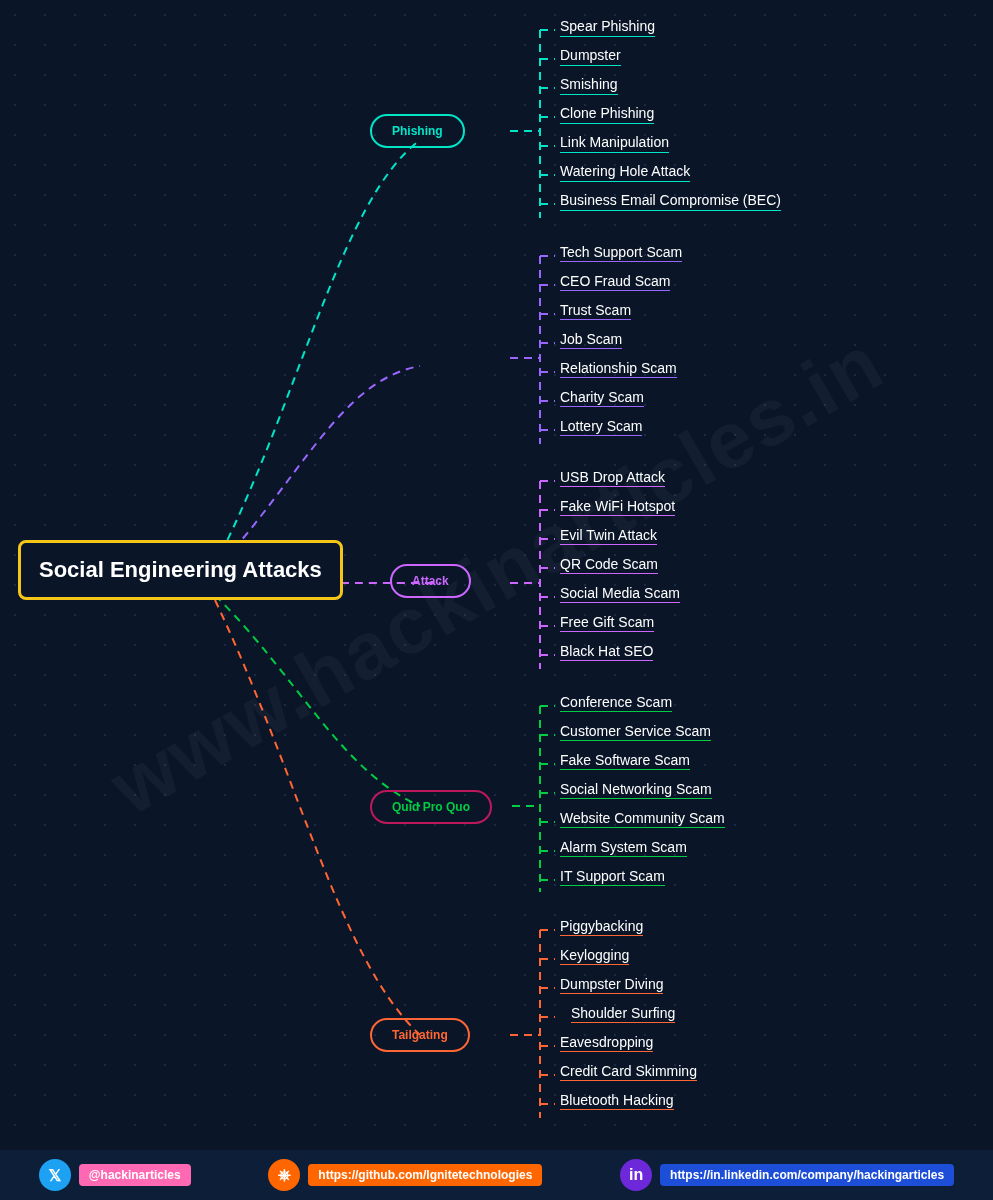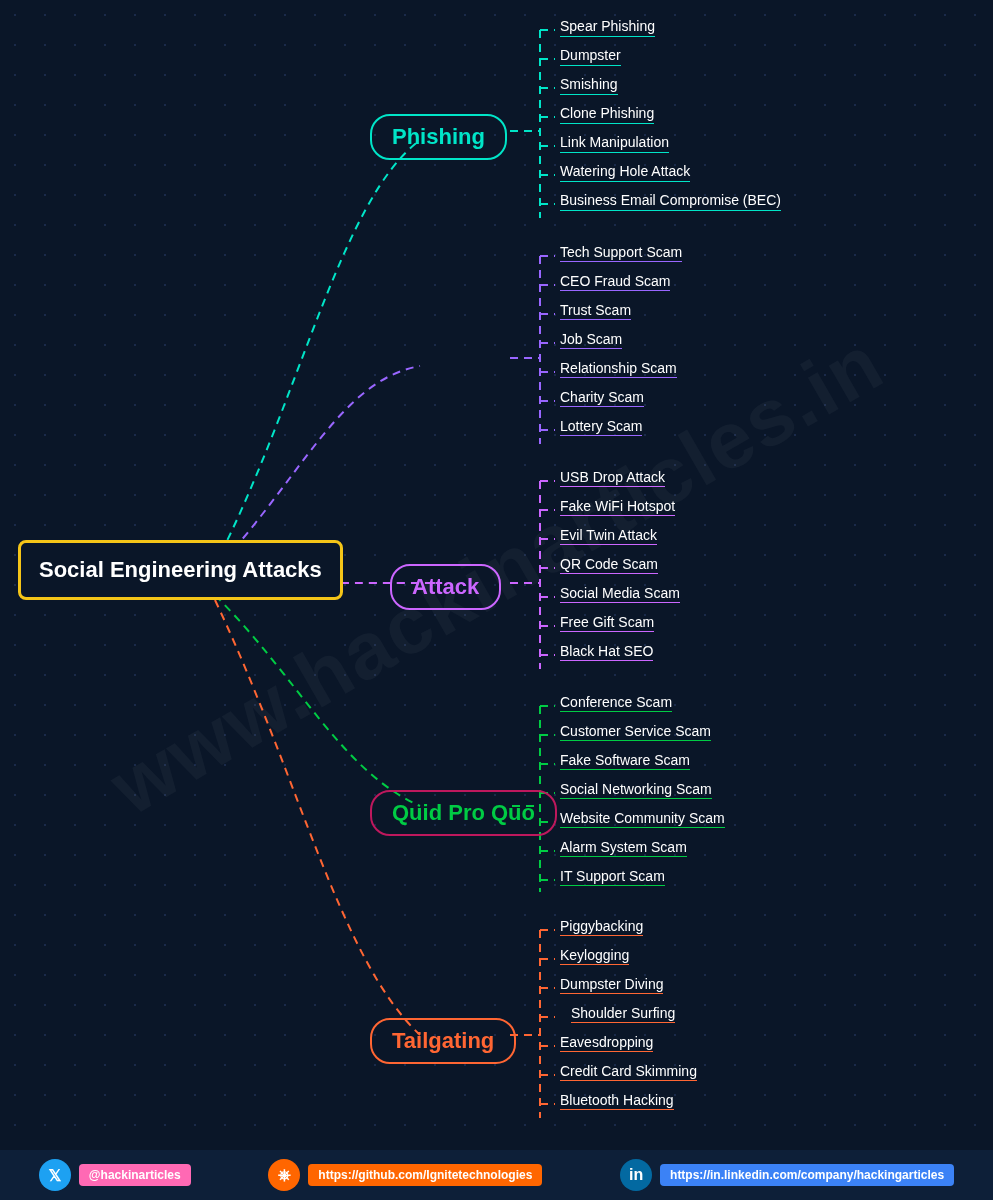--- a/index.html
+++ b/index.html
@@ -62,21 +62,21 @@
       font-weight: bold;
       white-space: nowrap;
     }
 
     
     .category-node {
       position: absolute;
       border-radius: 20px;
       padding: 8px 20px;
       z-index: 10;
-      font-size: 22px;
+      font-size: 12px;
       font-weight: bold;
       white-space: nowrap;
     }
 
     .phishing-node {
       left: 370px;
       top: 114px;
       background-color: transparent;
       border: 2px solid #00e5c8;
       color: #00e5c8;
@@ -165,42 +165,42 @@
       border-radius: 50%;
       display: flex;
       align-items: center;
       justify-content: center;
       font-size: 16px;
       font-weight: bold;
     }
 
     .twitter-icon { background-color: #1da1f2; color: white; }
     .github-icon { background-color: #ff6600; color: white; }
-    .linkedin-icon { background-color: #0369a1; color: white; }
+    .linkedin-icon { background-color: #6d28d9; color: white; }
 
     .footer-text {
       background-color: #ff69b4;
       color: white;
       padding: 4px 10px;
       border-radius: 4px;
       font-size: 12px;
       font-weight: bold;
     }
 
     .footer-text-orange {
       background-color: #ff6600;
       color: white;
       padding: 4px 10px;
       border-radius: 4px;
       font-size: 12px;
       font-weight: bold;
     }
 
     .footer-text-linkedin {
-      background-color: #3b82f6;
+      background-color: #1d4ed8;
       color: white;
       padding: 4px 10px;
       border-radius: 4px;
       font-size: 12px;
       font-weight: bold;
     }
   </style>
 </head>
 <body>
 

